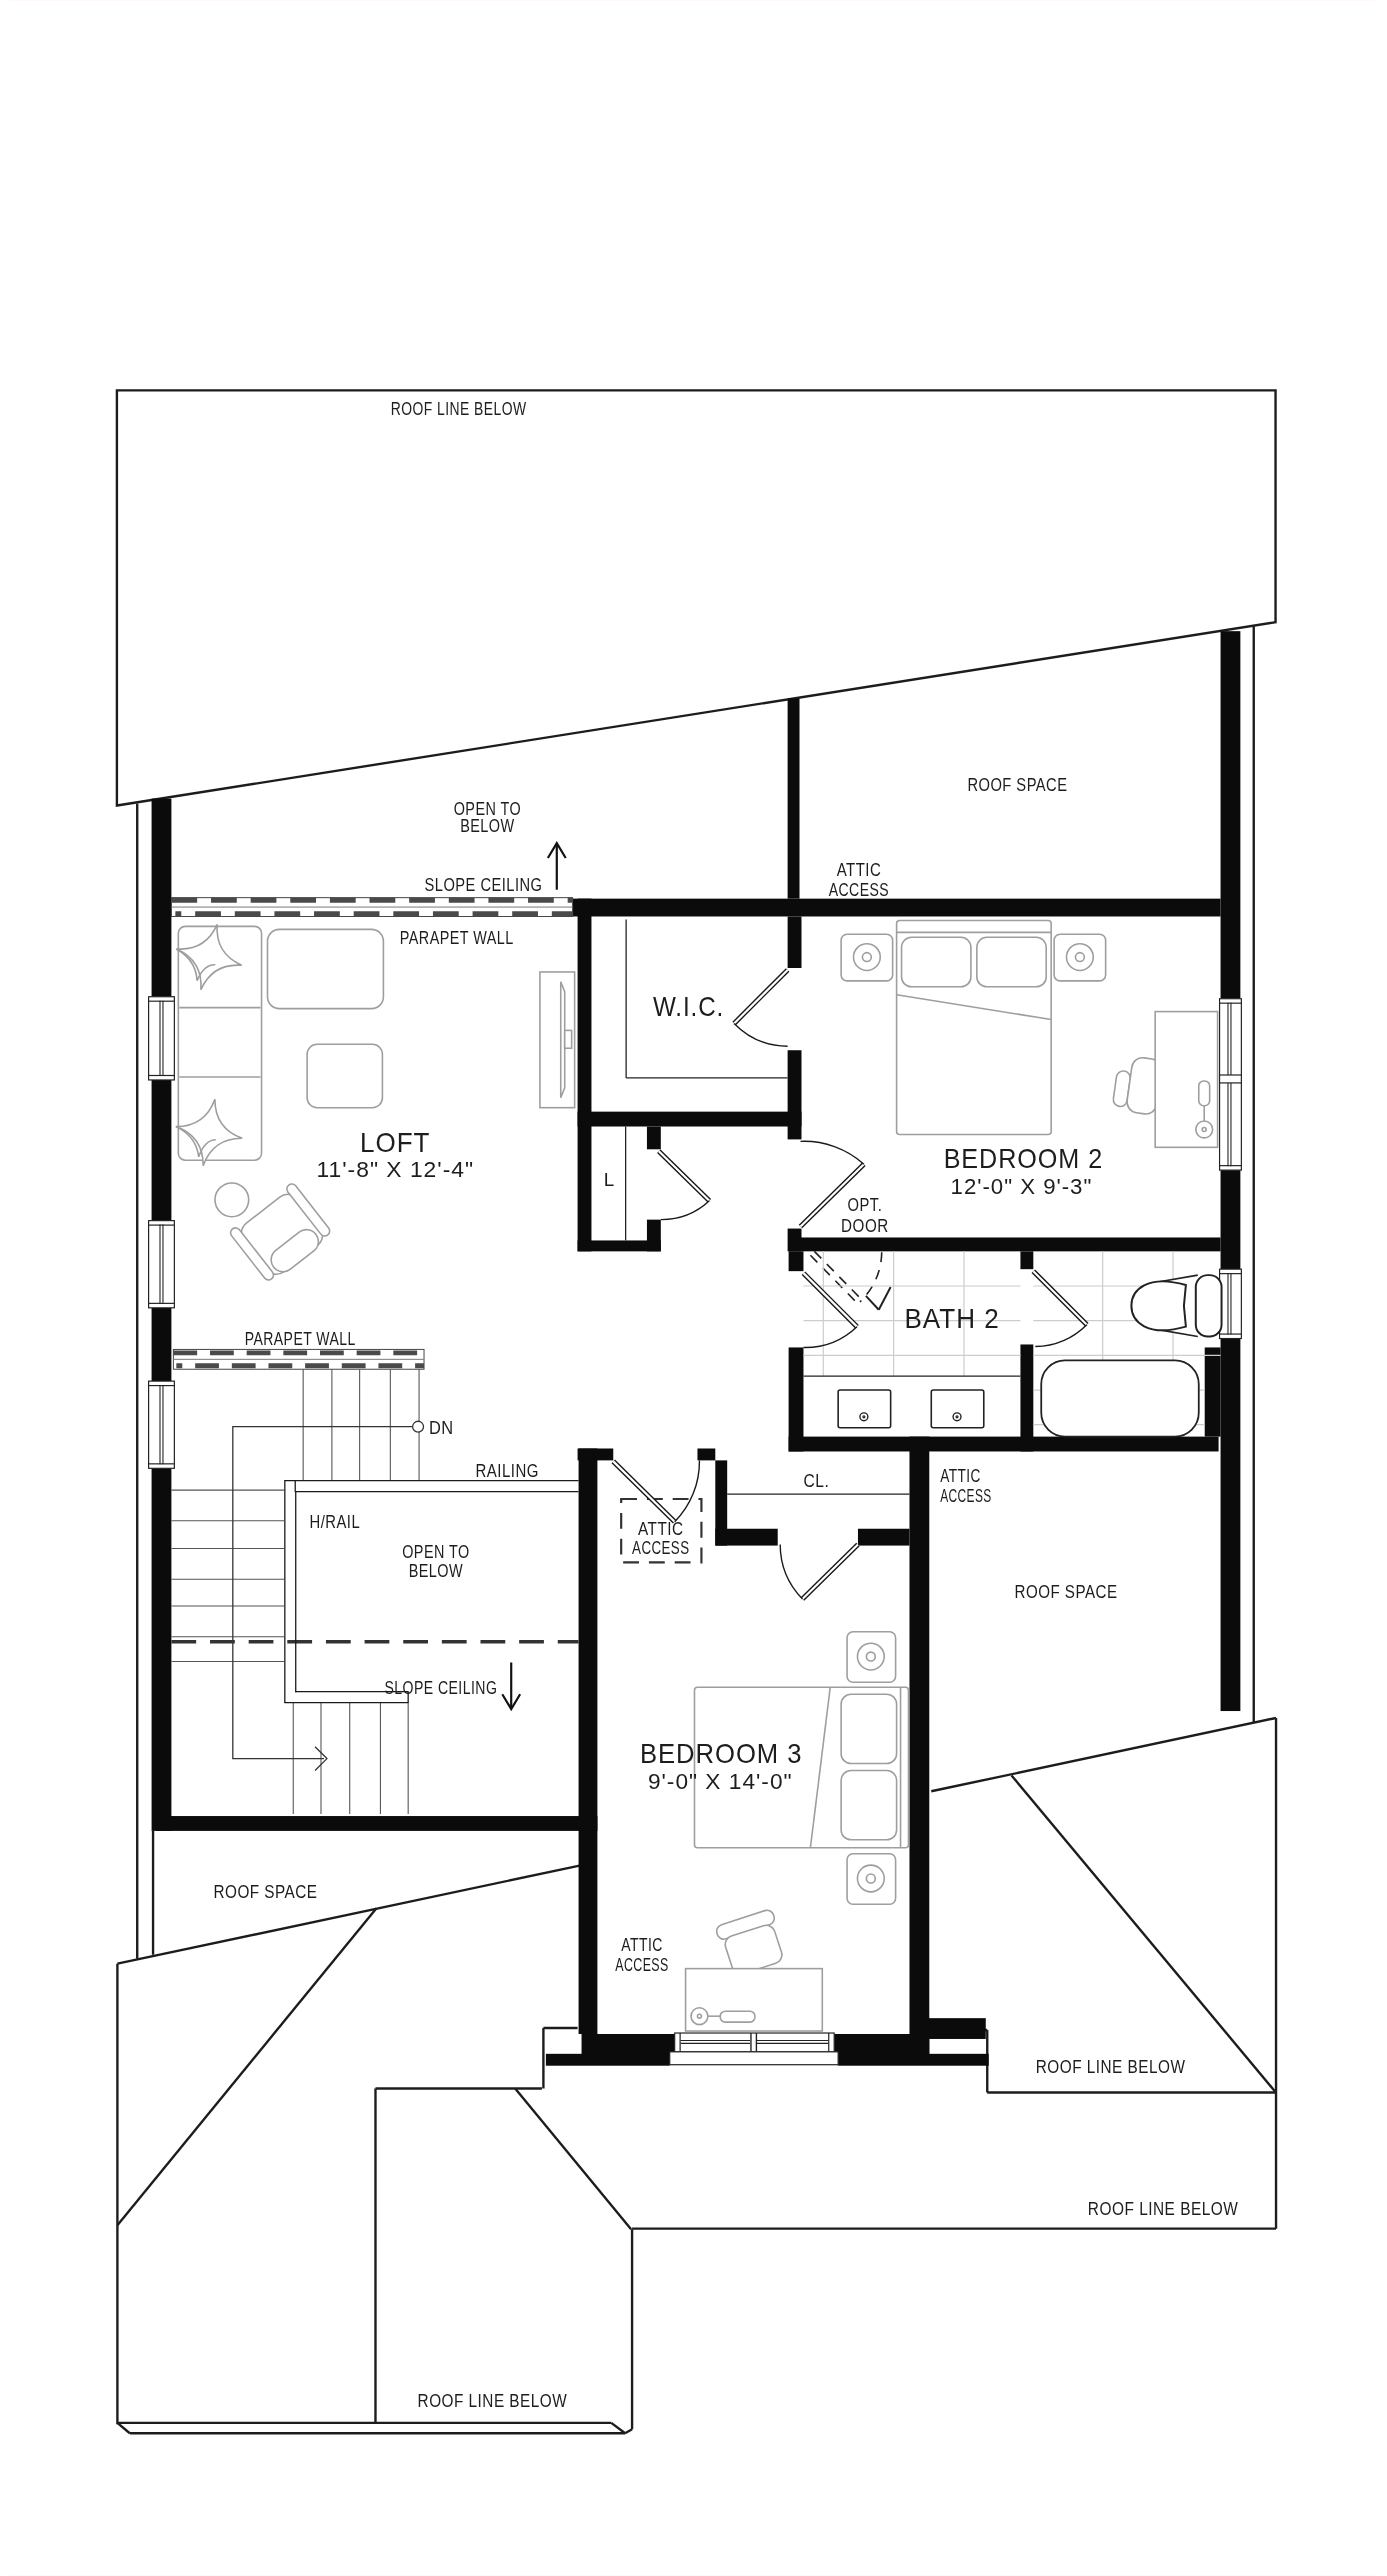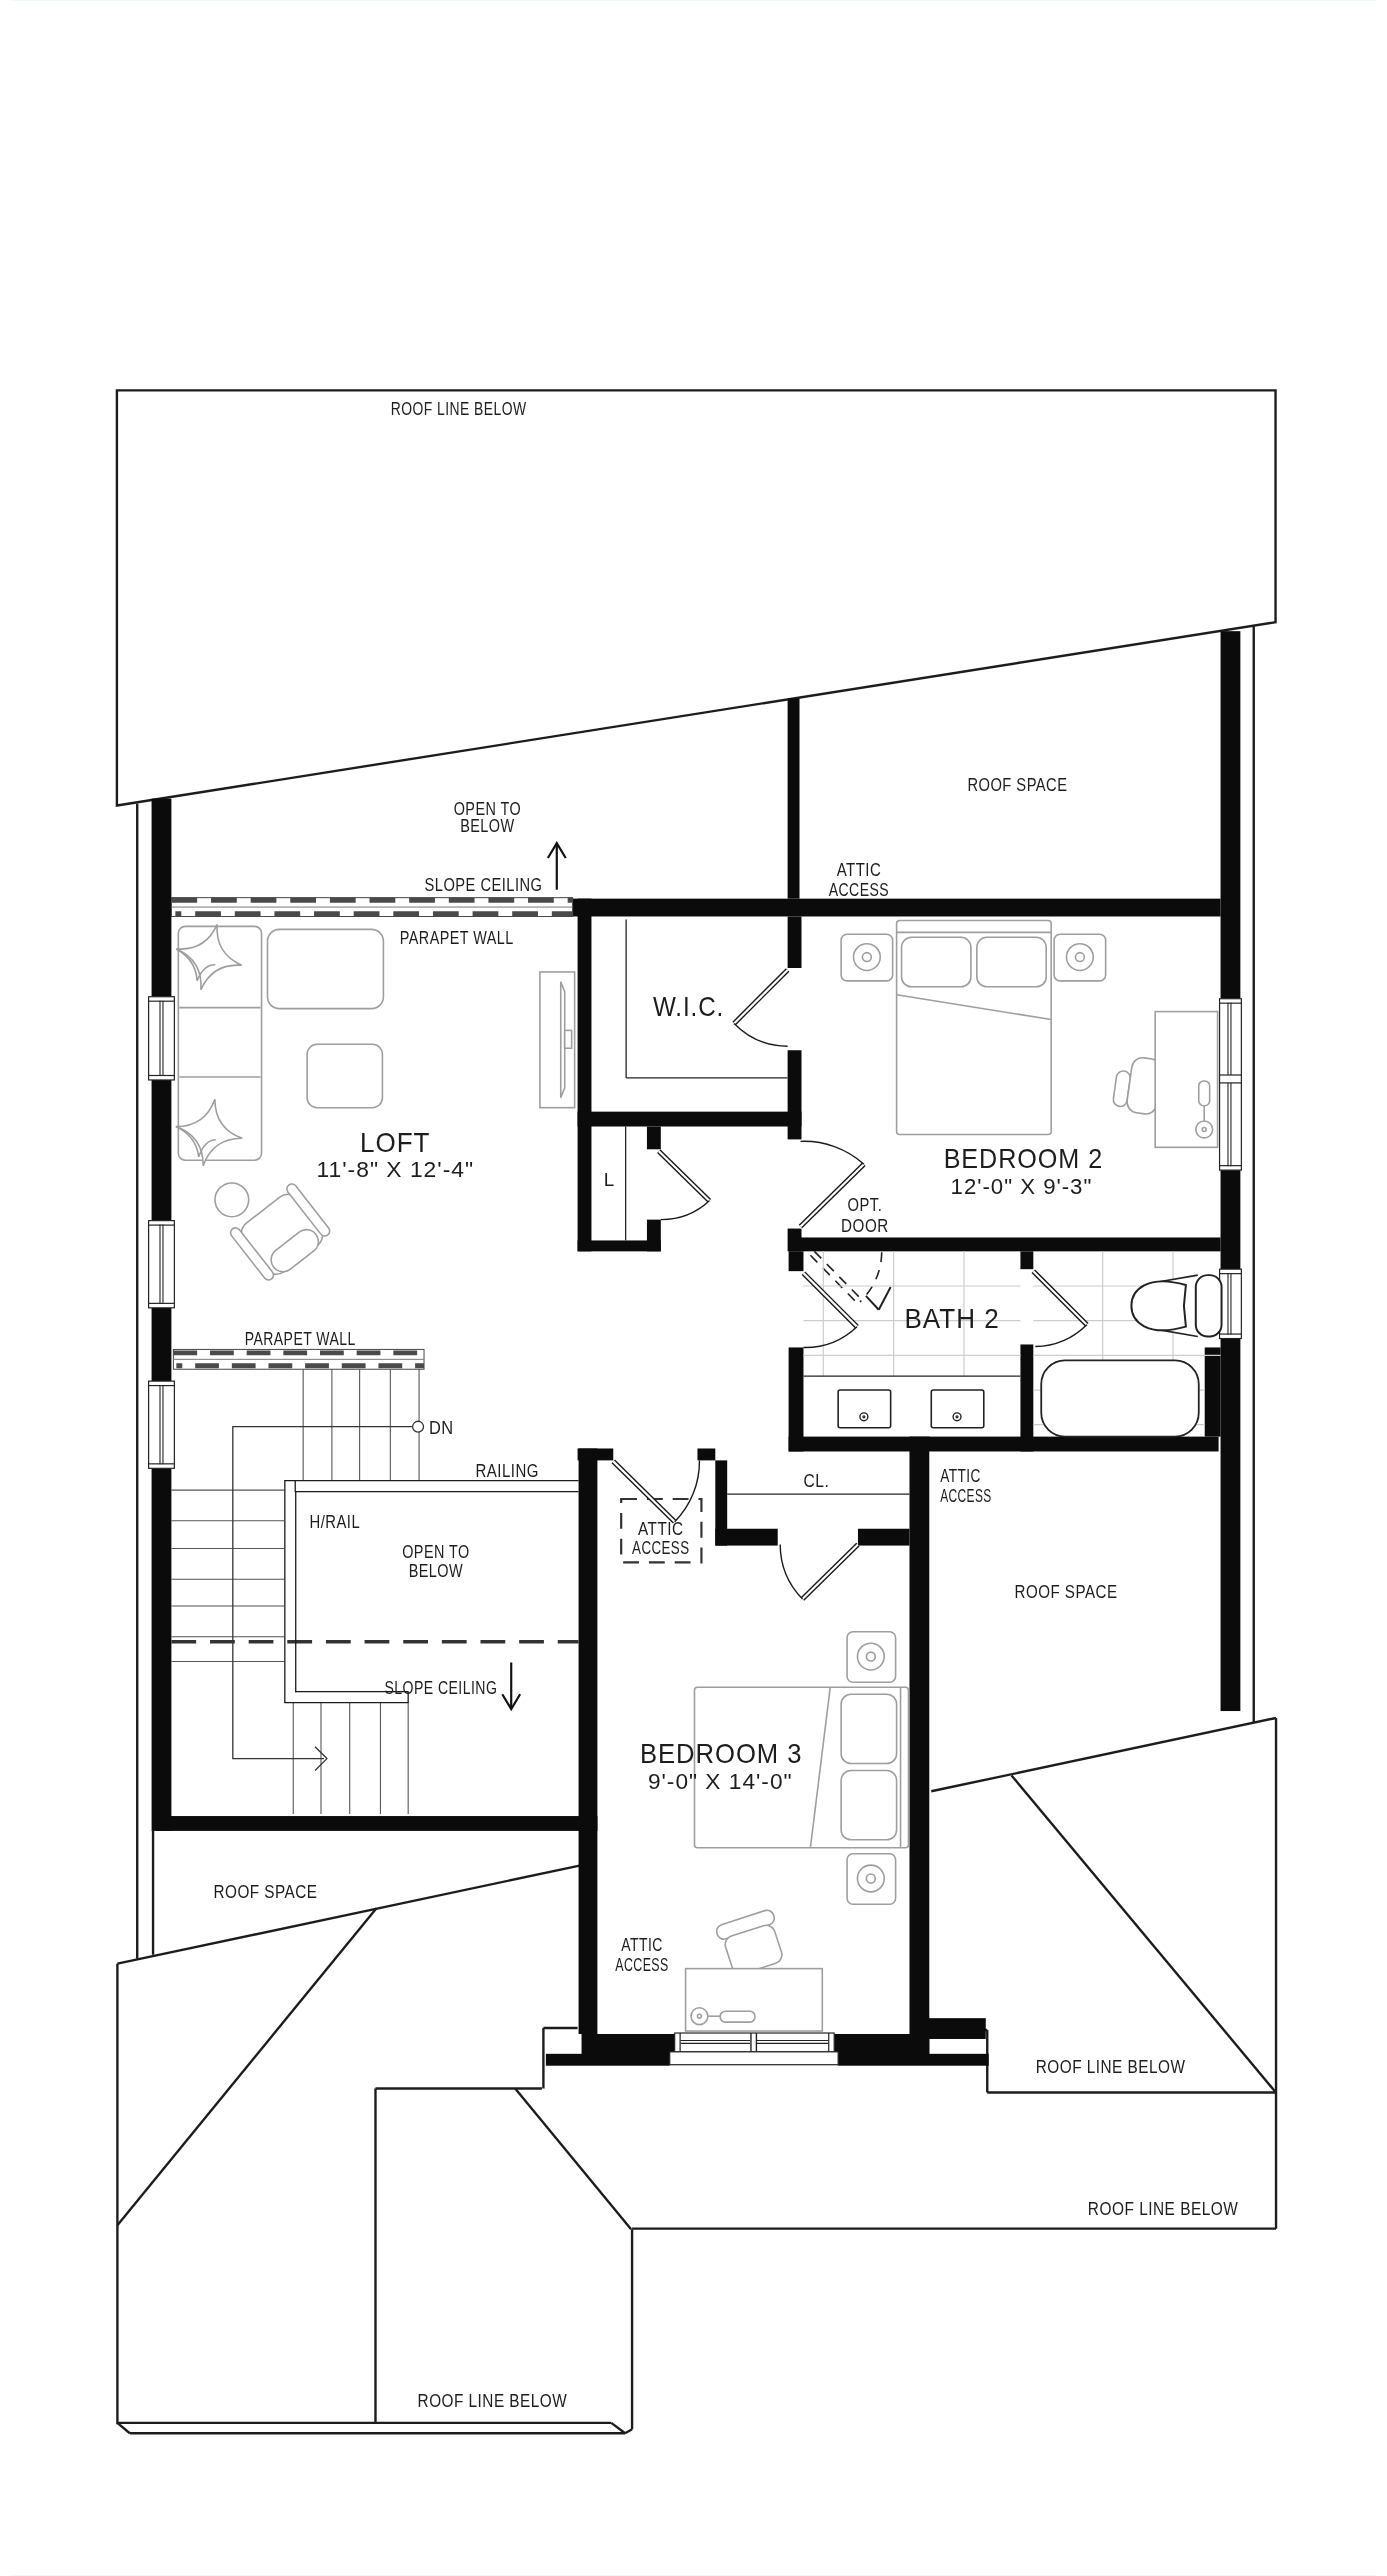--- a/index.html
+++ b/index.html
@@ -1,16 +1,16 @@
 <!DOCTYPE html>
 <html><head>
 <meta charset="utf-8">
 <style>
   html,body{margin:0;padding:0;background:#ffffff;}
-  .wrap{width:1387px;height:2576px;position:relative;background:#0ea5e9;filter:opacity(0.999);border-radius:14px;}
+  .wrap{width:1387px;height:2576px;position:relative;background:#f9a8d4;filter:opacity(0.999);border-radius:14px;}
   text{font-family:"Liberation Sans",sans-serif;fill:#1d1d1d;}
   .lbl{font-size:19px;letter-spacing:0.6px;}
   .room{font-size:27px;letter-spacing:1px;}
   .dim{font-size:23px;letter-spacing:1px;}
 </style>
 </head>
 <body>
 <div class="wrap">
 <svg width="1387" height="2576" viewBox="0 0 1400 2600">
 <rect x="0" y="0" width="1400" height="2600" fill="#ffffff"></rect>

